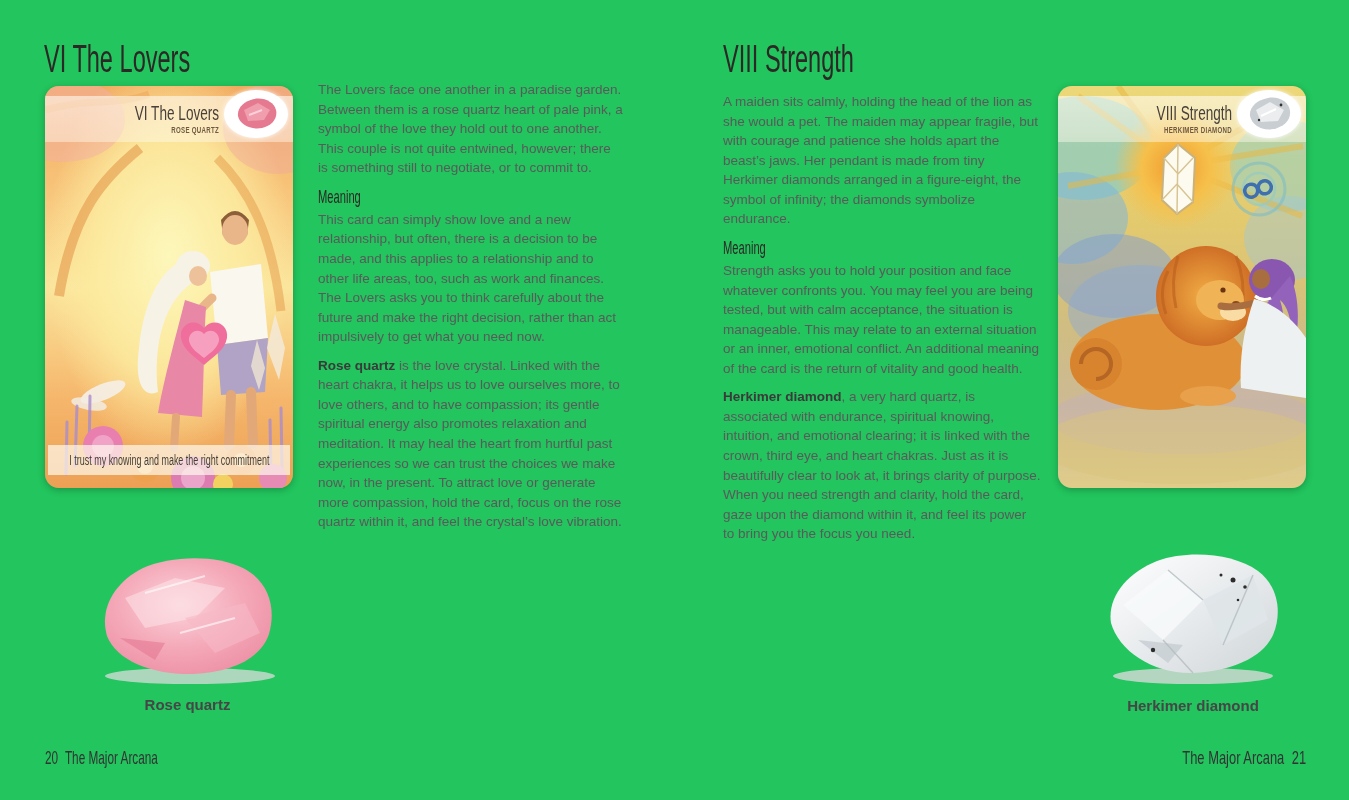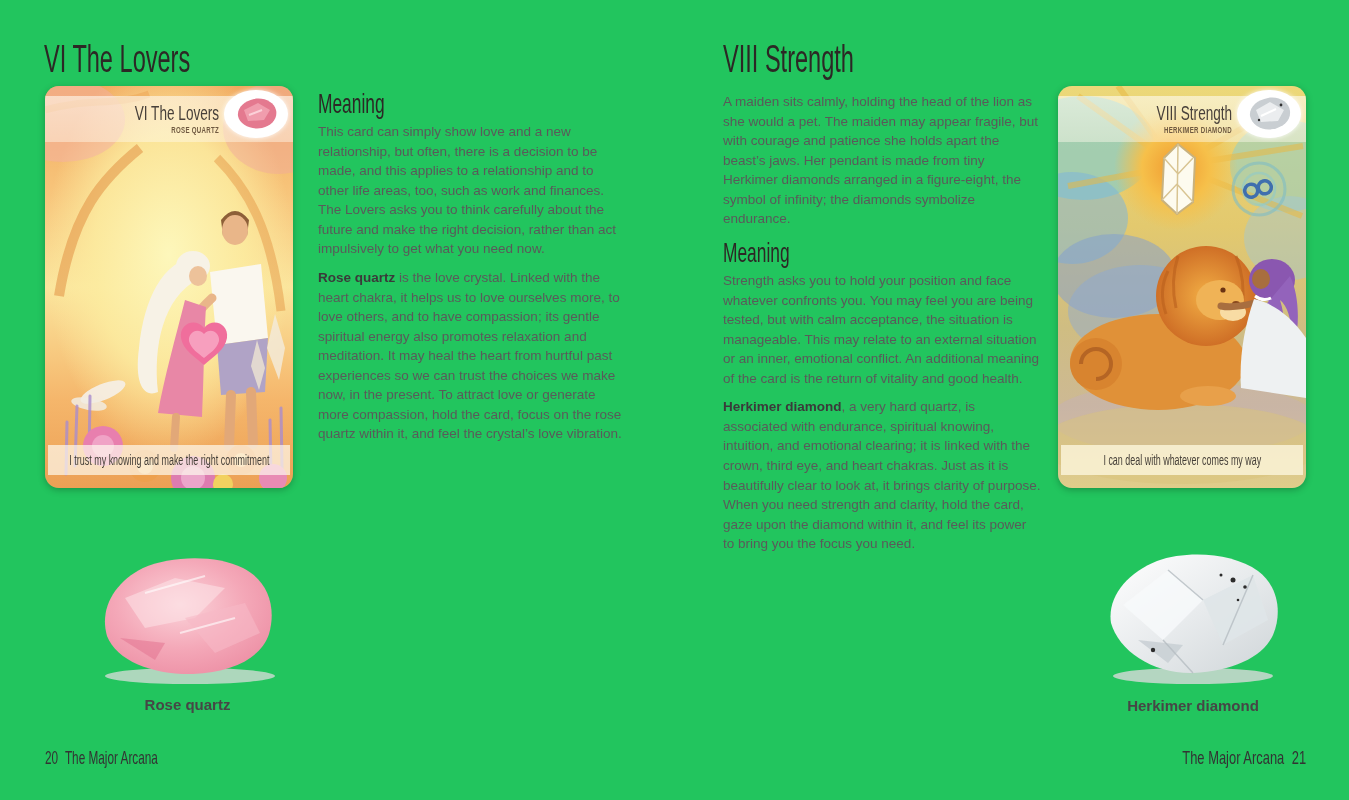--- a/index.html
+++ b/index.html
@@ -7,21 +7,21 @@
 
   
   .cond{display:inline-block;transform:scaleX(.62);transform-origin:left center;white-space:nowrap;}
   .cond-r{display:inline-block;transform:scaleX(.68);transform-origin:right center;white-space:nowrap;}
   .cond-c{display:inline-block;transform:scaleX(.64);transform-origin:center center;white-space:nowrap;}
 
   .page-title{position:absolute;top:40px;margin:0;font-size:38px;font-weight:400;color:#2c2825;line-height:1;}
   .text-col{position:absolute;}
   .body{font-size:13.5px;line-height:1.45;color:#5a5a5a;margin:0 0 9px;}
   .lead{color:#3a3a3a;font-weight:700;}
-  .meaning{margin:10px 0 4px;font-size:28px;font-weight:400;color:#2c2825;line-height:1;}
+  .meaning{margin:10px 0 4px;font-size:18px;font-weight:400;color:#2c2825;line-height:1;}
 
   .card{position:absolute;top:86px;width:248px;height:402px;border-radius:14px;overflow:hidden;box-shadow:0 2px 7px rgba(0,0,0,.25);}
   .lovers-card{left:45px;}
   .strength-card{left:1058px;}
   .card-art{position:absolute;left:0;top:0;}
   .card-head{position:absolute;top:10px;left:0;right:0;height:46px;background:linear-gradient(rgba(255,252,243,.60),rgba(255,250,236,.45));display:flex;flex-direction:column;align-items:flex-end;justify-content:center;padding-right:74px;}
   .card-title{font-size:20px;color:#48403a;line-height:1.05;}
   .card-subtitle{font-size:9px;font-weight:700;color:#6f5940;letter-spacing:.4px;margin-top:1px;}
   .card-oval{position:absolute;top:4px;right:5px;width:64px;height:48px;background:#fff;border-radius:50%;overflow:hidden;display:flex;align-items:center;justify-content:center;box-shadow:0 0 5px rgba(255,255,255,.9);}
   .card-foot{position:absolute;left:3px;right:3px;bottom:13px;height:30px;display:flex;align-items:center;justify-content:center;}
@@ -117,20 +117,21 @@
         <path d="M20,20 L34,13 L46,20 L40,30 L24,31 Z" fill="#f2a3b3" opacity=".85"></path>
         <path d="M25,25 L38,20" stroke="#fbd0d8" stroke-width="2" fill="none"></path>
       </svg>
     </div>
     <div class="card-foot">
       <span class="card-aff cond-c">I trust my knowing and make the right commitment</span>
     </div>
   </div>
 
   <div class="text-col" style="left:318px;top:80px;width:306px;">
+    <p class="body">The Lovers face one another in a paradise garden. Between them is a rose quartz heart of pale pink, a symbol of the love they hold out to one another. This couple is not quite entwined, however; there is something still to negotiate, or to commit to.</p>
     <h2 class="meaning"><span class="cond">Meaning</span></h2>
     <p class="body">This card can simply show love and a new relationship, but often, there is a decision to be made, and this applies to a relationship and to other life areas, too, such as work and finances. The Lovers asks you to think carefully about the future and make the right decision, rather than act impulsively to get what you need now.</p>
     <p class="body"><strong class="lead">Rose quartz</strong><span> is the love crystal. Linked with the heart chakra, it helps us to love ourselves more, to love others, and to have compassion; its gentle spiritual energy also promotes relaxation and meditation. It may heal the heart from hurtful past experiences so we can trust the choices we make now, in the present. To attract love or generate more compassion, hold the card, focus on the rose quartz within it, and feel the crystal’s love vibration.</span></p>
   </div>
 
   <div class="photo" style="left:85px;top:548px;">
     <svg width="205" height="140" viewBox="0 0 205 140">
       <defs>
         <radialGradient id="rq" cx=".45" cy=".4" r=".85">
           <stop offset="0" stop-color="#fbd4da"></stop>
@@ -236,23 +237,20 @@
     <div class="card-oval">
       <svg width="64" height="48" viewBox="0 0 64 48">
         <ellipse cx="32" cy="24" rx="31" ry="23" fill="#fff"></ellipse>
         <path d="M13,26 C12,17 20,10 31,8 C42,6 52,12 53,21 C54,30 47,37 36,39 C25,41 15,35 13,26 Z" fill="#c9ced2"></path>
         <path d="M19,20 L33,12 L47,20 L41,31 L24,32 Z" fill="#eef1f2" opacity=".9"></path>
         <path d="M24,26 L39,19" stroke="#ffffff" stroke-width="2" fill="none"></path>
         <circle cx="44" cy="15" r="1.4" fill="#333"></circle>
           <circle cx="22" cy="30" r="1.2" fill="#333"></circle>
       </svg>
     </div>
-    <div class="card-foot">
-      <span class="card-aff cond-c">I can deal with whatever comes my way</span>
-    </div>
   </div>
 
   <div class="photo" style="left:1093px;top:545px;">
     <svg width="200" height="142" viewBox="0 0 200 142">
       <defs>
         <linearGradient id="hd" x1="0" y1="0" x2="1" y2="1">
           <stop offset="0" stop-color="#ffffff"></stop>
             <stop offset=".5" stop-color="#e8ebed"></stop>
             <stop offset="1" stop-color="#cfd5d8"></stop>
         </linearGradient>

